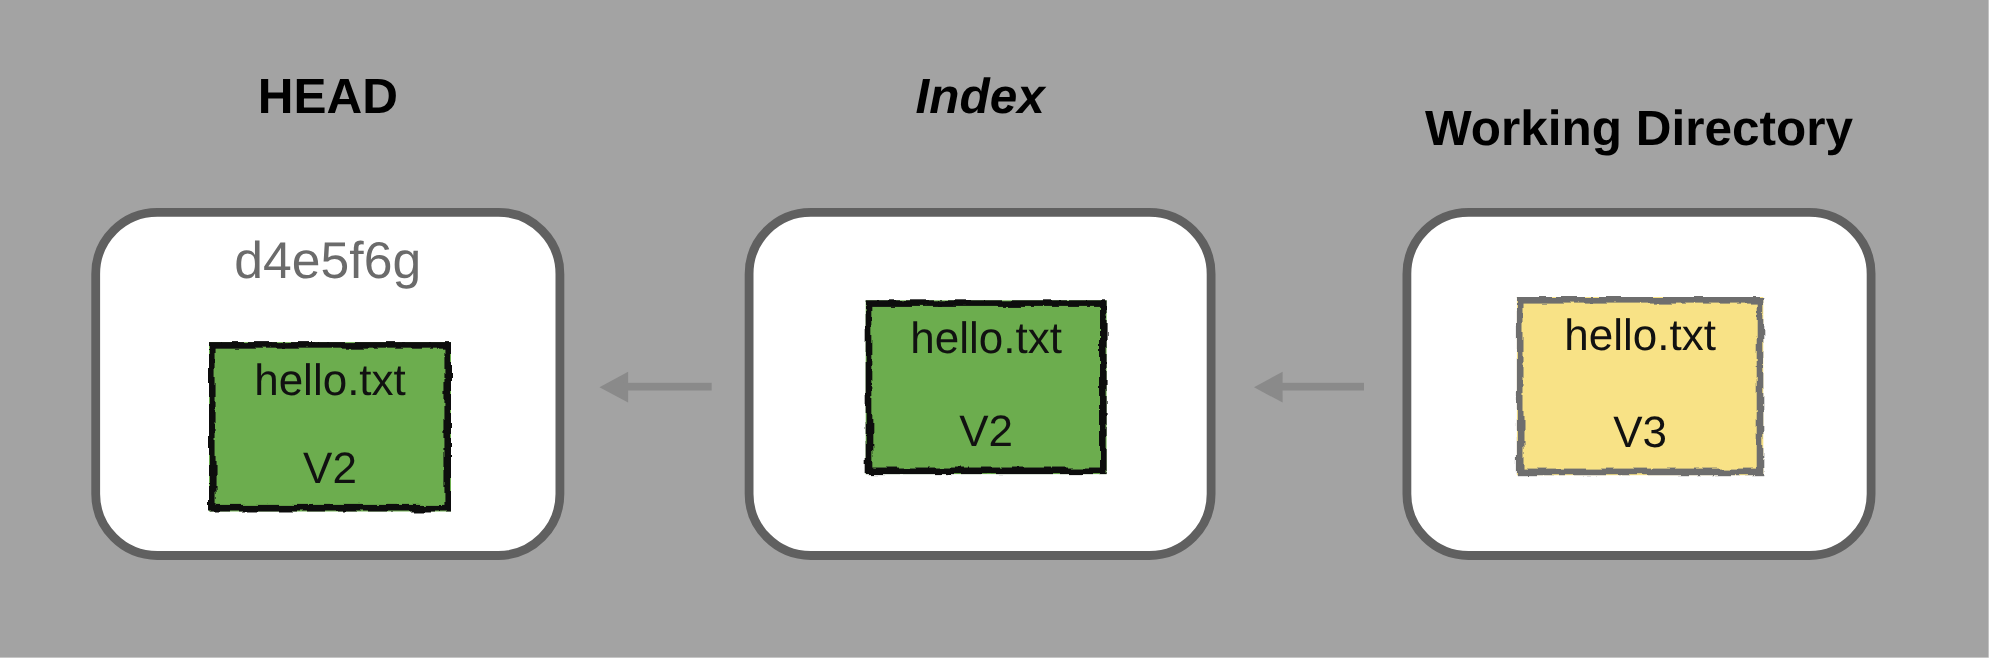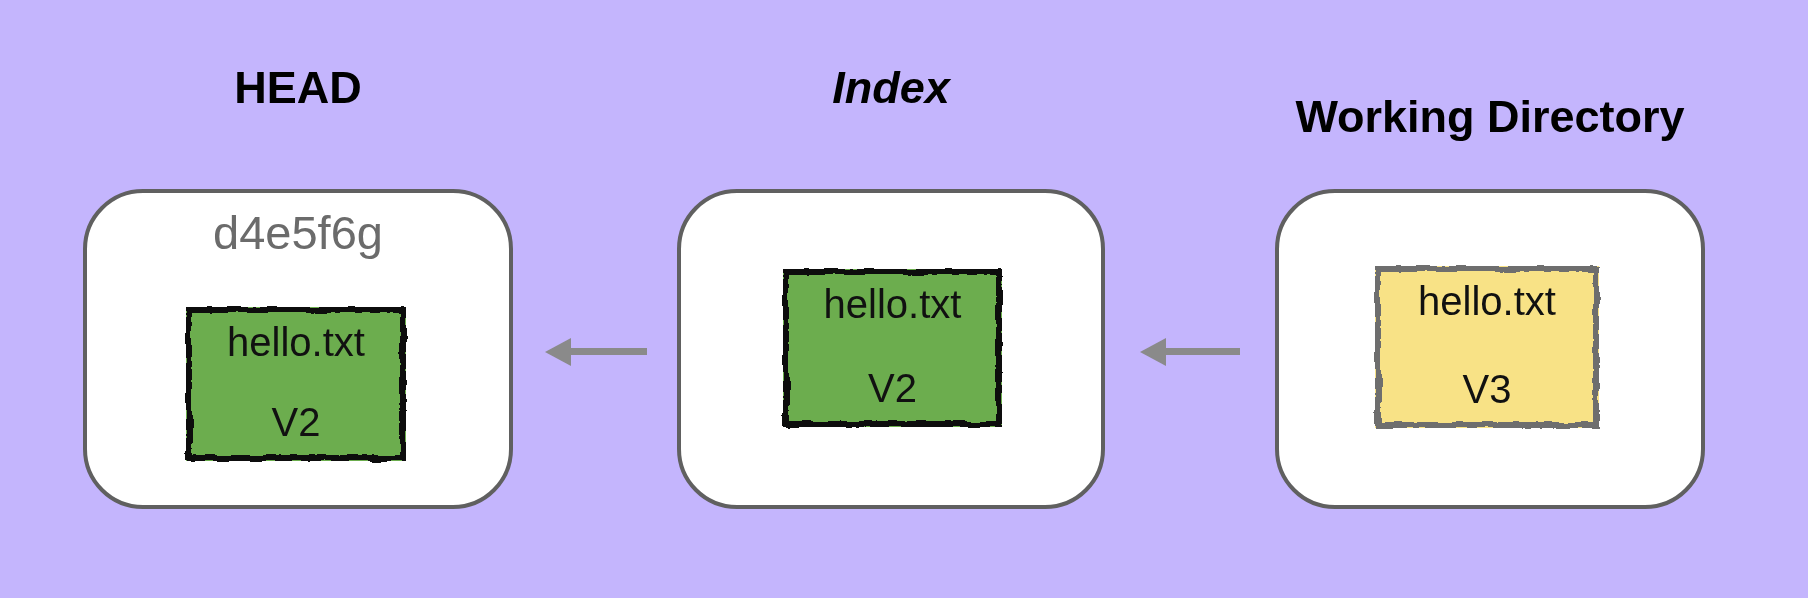--- a/index.html
+++ b/index.html
@@ -4,21 +4,21 @@
 <style>
   html, body {
     margin: 0;
     padding: 0;
     background: #ffffff;
   }
   .canvas {
     position: relative;
     width: 1808px;
     height: 598px;
-    background: #c4b5fd;
+    background: #a3a3a3;
     overflow: hidden;
     font-family: "Liberation Sans", "DejaVu Sans", sans-serif;
   }
 
   
   .col-title {
     position: absolute;
     top: 62px;
     height: 52px;
     line-height: 52px;
@@ -30,21 +30,21 @@
   }
   .col-title.head  { left: 83px;   width: 430px; }
   .col-title.index { left: 677px;  width: 428px; }
   .col-title.wd    { left: 1275px; width: 430px; }
 
   
   .tree-container {
     position: absolute;
     top: 189px;
     height: 320px;
-    border: 4px solid #a3a3a3;
+    border: 8px solid #a3a3a3;
     border-radius: 60px;
     background: #ffffff;
     box-sizing: border-box;
   }
   .tree-container.head  { left: 83px;   width: 430px; }
   .tree-container.index { left: 677px;  width: 428px; }
   .tree-container.wd    { left: 1275px; width: 430px; }
 
   .commit-hash {
     position: absolute;

